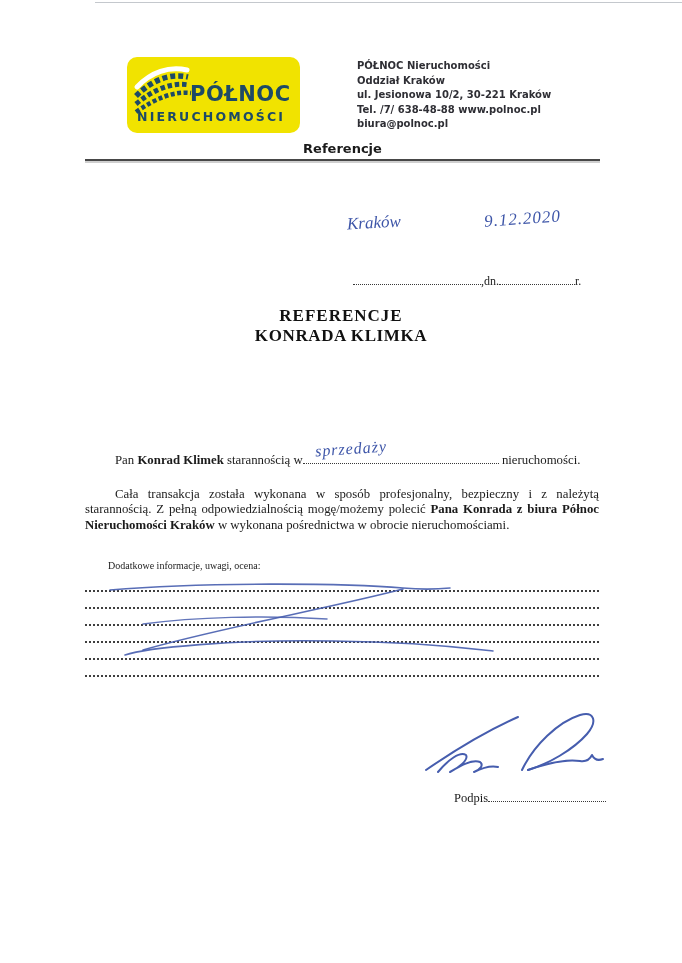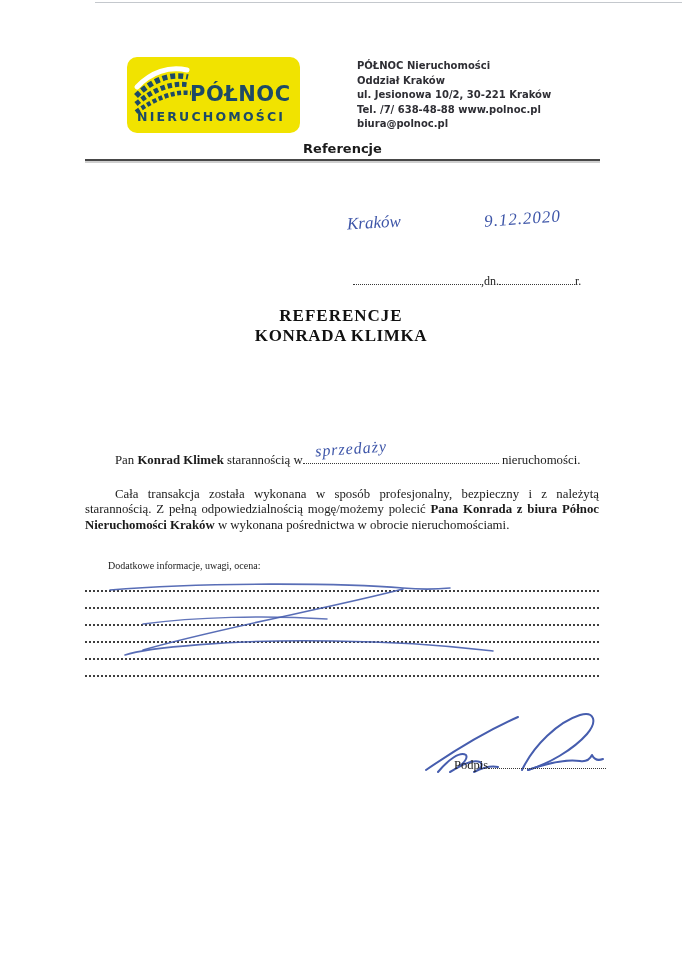--- a/index.html
+++ b/index.html
@@ -68,21 +68,21 @@
     left:85px; top:487px; width:514px; font-size:12.8px; line-height:15.3px;
     text-align:justify; text-indent:30px;
   }
   .notes-label { left:78px; top:560px; font-size:10px; text-indent:30px; width:400px; }
 
   .dotted-block { left:85px; top:575px; width:514px; }
   .dotline { height:15px; border-bottom:2px dotted #3f3f3f; }
 
   .ink { stroke:#465dae; fill:none; stroke-linecap:round; stroke-linejoin:round; }
 
-  .podpis-line { left:430px; top:757px; font-size:12.5px; white-space:nowrap;padding-left:24px; }
+  .podpis-line { left:430px; top:790px; font-size:12.5px; white-space:nowrap;padding-left:24px; }
 </style>
 </head>
 <body>
 
 <div class="sheet">
 
   <div class="abs scan-line"></div>
 
   <div class="abs logo">
     <svg class="abs" style="left:4px;top:6px;" width="62" height="56" viewBox="0 0 62 56">

